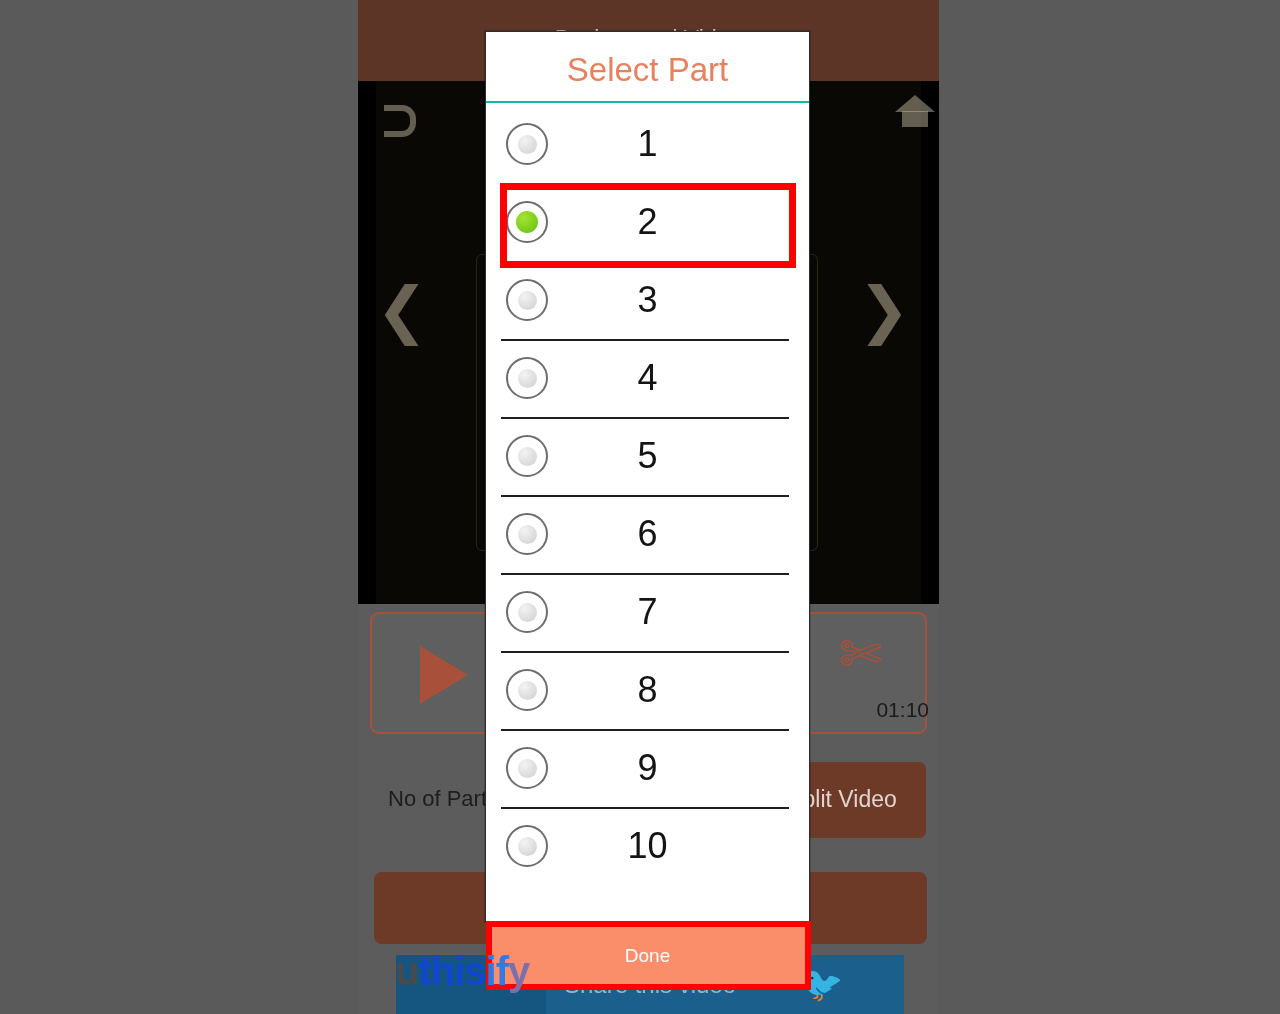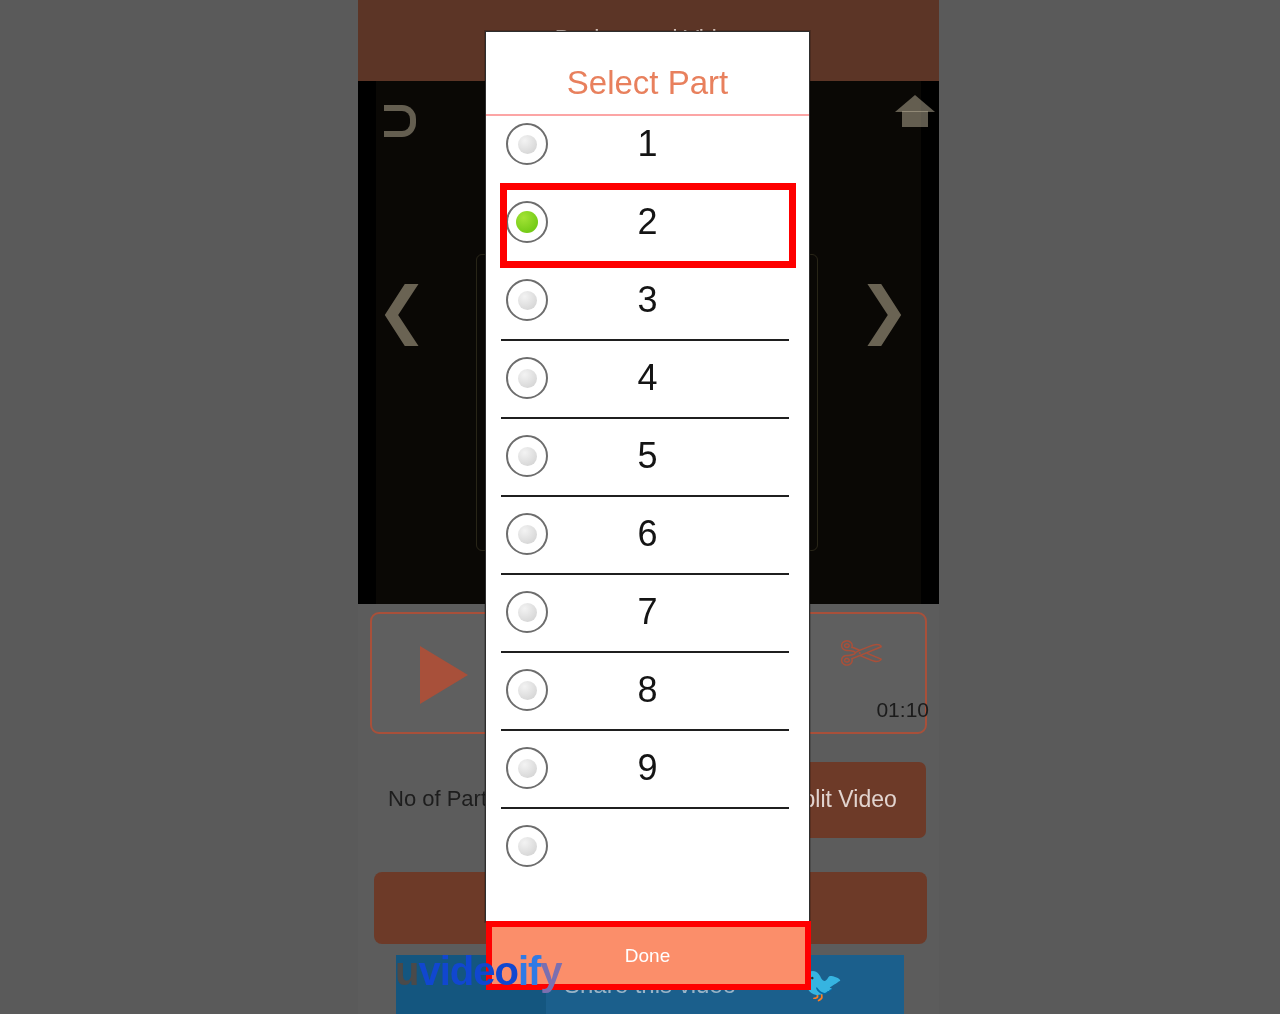--- a/index.html
+++ b/index.html
@@ -254,23 +254,22 @@
     box-sizing: border-box;
     z-index: 40;
     box-shadow: 0 0 0 1px rgba(0,0,0,.18);
   }
 
   #dialog-header {
     position: absolute;
     left: 0; top: 0;
     width: 323px;
     height: 71px;
-    border-bottom: 2px solid #fca5a5;
+    border-bottom: 2px solid #14b8a6;
     box-sizing: border-box;
-    margin-top: 13px;
   }
   #dialog-title {
     position: absolute;
     left: 0; top: 19px;
     width: 323px;
     text-align: center;
     color: #e8805d;
     font-size: 33px;
   }
 
@@ -484,27 +483,28 @@
         <span class="radio-outer">
             <span class="radio-inner"></span>
           </span>
         <span class="part-label">9</span>
       </div>
 
       <div class="part-row">
         <span class="radio-outer">
             <span class="radio-inner"></span>
           </span>
+        <span class="part-label">10</span>
       </div>
 
     </div>
   </div>
 
   <div id="done-button">
     <span id="done-label">Done</span>
   </div>
 
   <div id="selected-highlight"></div>
   <div id="done-highlight"></div>
 
-  <div id="watermark"><span class="wm-u">u</span><span class="wm-plot">video</span><span class="wm-ify">if</span><span class="wm-y">y</span></div>
+  <div id="watermark"><span class="wm-u">u</span><span class="wm-plot">this</span><span class="wm-ify">if</span><span class="wm-y">y</span></div>
 
 </div>
 
 </body></html>

